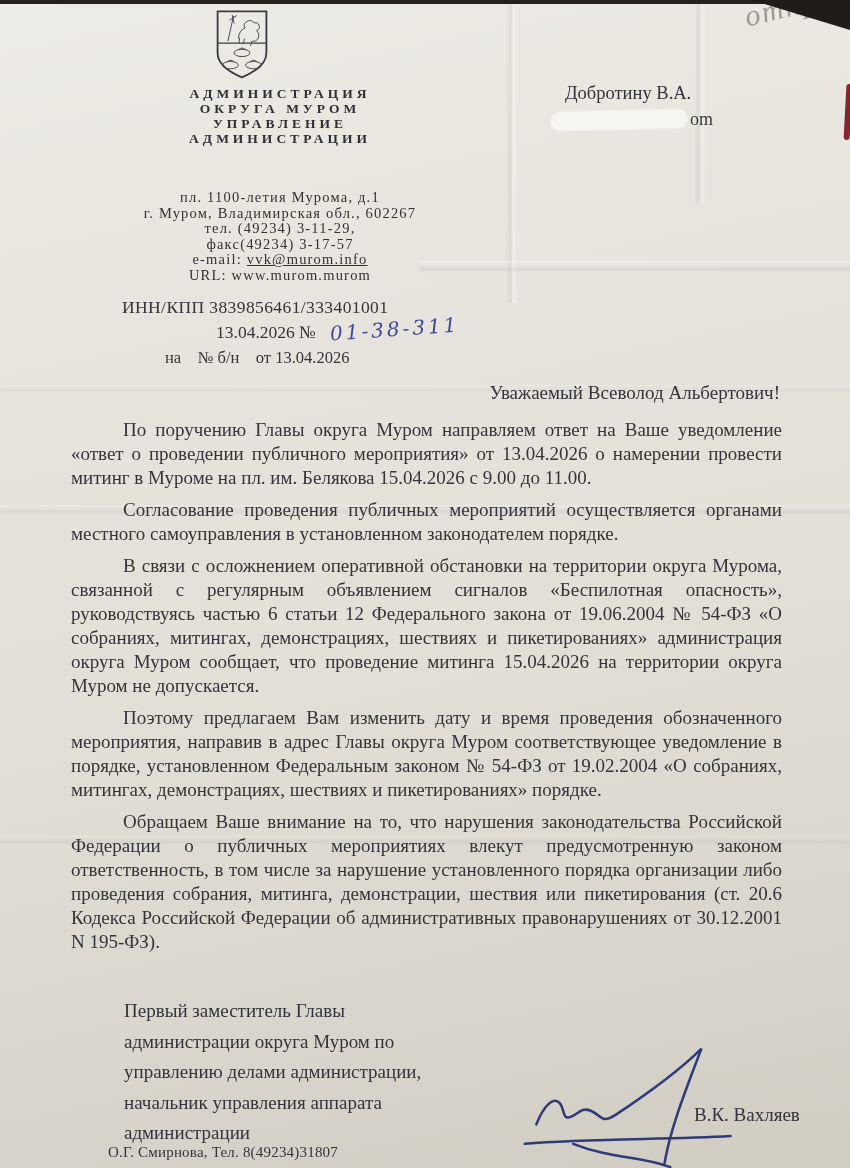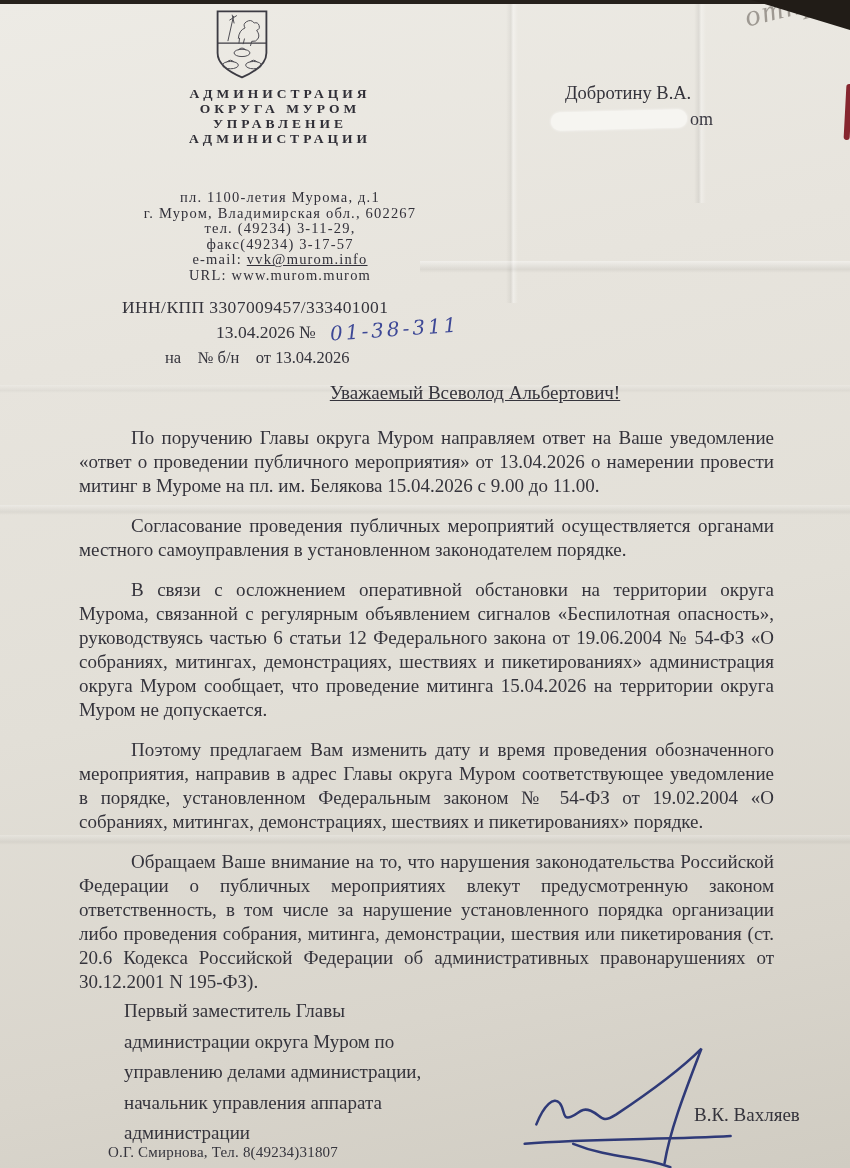--- a/index.html
+++ b/index.html
@@ -33,23 +33,23 @@
   .redacted-row{position:absolute;left:551px;top:106px;width:165px;height:22px;}
   .redacted-blob{position:absolute;left:0;top:2px;width:136px;height:18px;background:#f6f5f1;border-radius:9px;box-shadow:0 0 3px rgba(255,255,255,.9);transform:rotate(-1.5deg);}
   .redacted-suffix{position:absolute;left:139px;top:0;font-size:18px;color:#3a3942;}
   
   .req1{position:absolute;left:106px;top:271px;font-size:17.5px;letter-spacing:.4px;}
   .req2{position:absolute;left:122px;top:294px;font-size:17.5px;letter-spacing:.4px;}
   .date-line{position:absolute;left:216px;top:316px;font-size:17.5px;}
   .hand-number{display:inline-block;margin-left:10px;font-style:italic;font-size:20px;letter-spacing:3px;color:#3d4896;transform:rotate(-4deg) translateY(-2px);font-family:"DejaVu Serif",serif;}
   .ref-line{position:absolute;left:165px;top:345px;font-size:16.5px;white-space:pre;}
   
-  .salutation{position:absolute;left:170px;top:379px;width:610px;text-align:center;font-size:19px;text-decoration:underline;}
+  .salutation{position:absolute;left:170px;top:379px;width:610px;text-align:right;font-size:19px;}
   .body-text{position:absolute;left:63px;top:407px;width:727px;font-size:19px;line-height:24px;}
-  .body-text p{margin:16px;text-indent:52px;text-align:justify;}
+  .body-text p{margin:8px;text-indent:52px;text-align:justify;}
   
   .sig-block{position:absolute;left:124px;top:993px;width:380px;font-size:19px;line-height:30.5px;white-space:pre-line;}
   .sig-svg{position:absolute;left:518px;top:1032px;width:262px;height:136px;}
   .signer{position:absolute;left:694px;top:1101px;font-size:19px;}
   .footer{position:absolute;left:108px;top:1141px;font-size:15px;letter-spacing:.2px;}
 </style>
 </head>
 <body>
 
 <div class="photo">
@@ -98,21 +98,21 @@
       <div><span>e-mail: </span><span class="link">vvk@murom.info</span></div>
       <div><span>URL: </span><span>www.murom.murom</span></div>
     </div>
 
     <div class="addressee">Добротину В.А.</div>
     <div class="redacted-row">
       <div class="redacted-blob"></div>
       <span class="redacted-suffix">om</span>
     </div>
 
-    <div class="req2">ИНН/КПП 3307009457/333401001</div>
+    <div class="req2">ИНН/КПП 3839856461/333401001</div>
     <div class="date-line">
       <span>13.04.2026 №</span>
       <span class="hand-number">01-38-311</span>
     </div>
     <div class="ref-line">на    № б/н    от 13.04.2026</div>
 
     <div class="salutation">Уважаемый Всеволод Альбертович!</div>
 
     <div class="body-text">
       <p>По поручению Главы округа Муром  направляем ответ на Ваше уведомление «ответ о проведении публичного мероприятия» от 13.04.2026 о намерении провести  митинг в Муроме на пл. им. Белякова 15.04.2026 с 9.00 до 11.00.</p>

